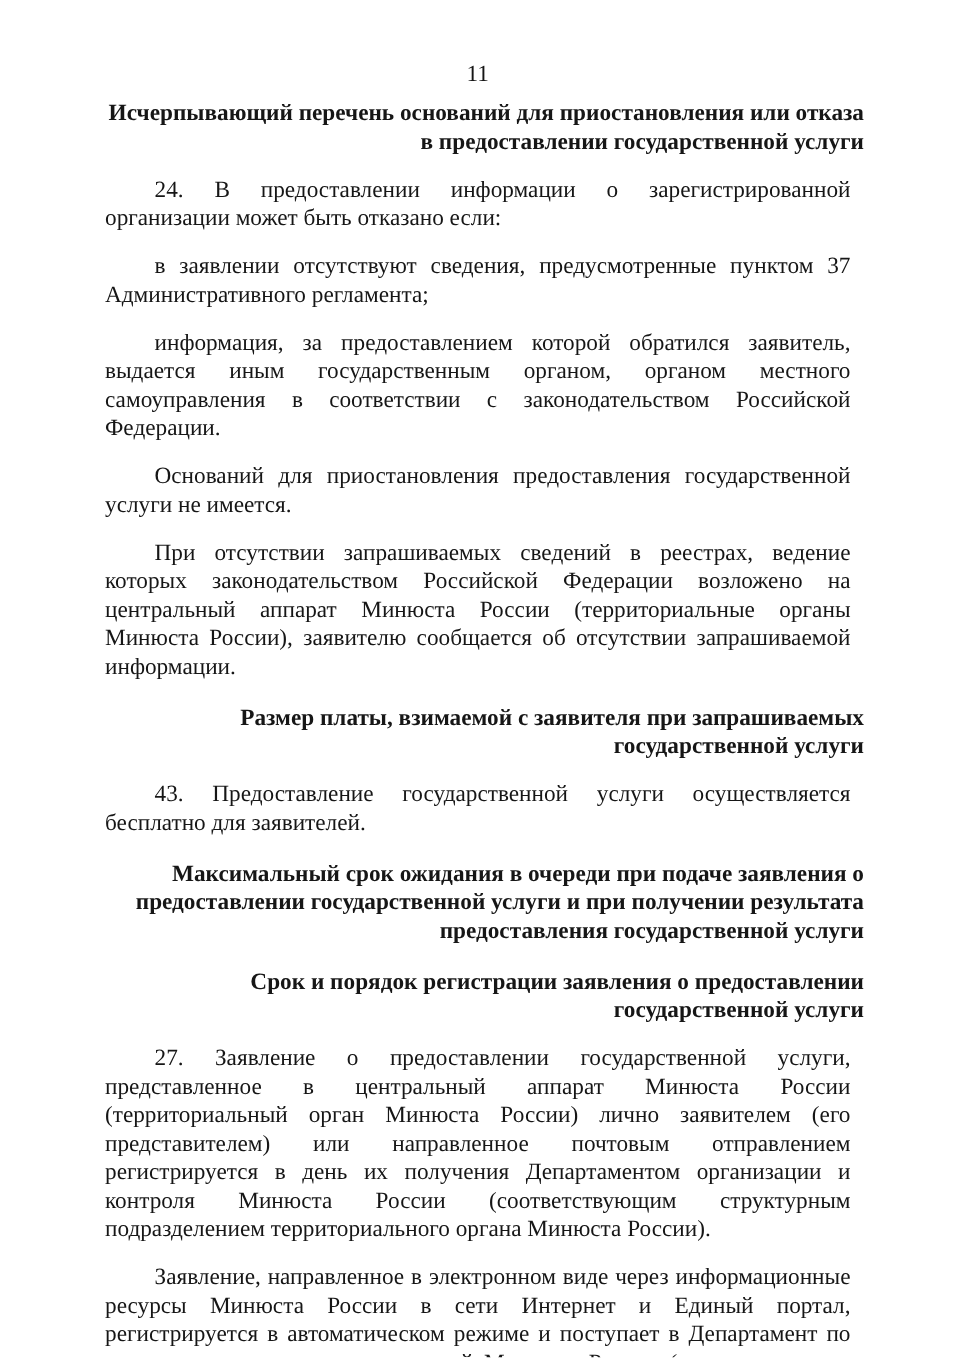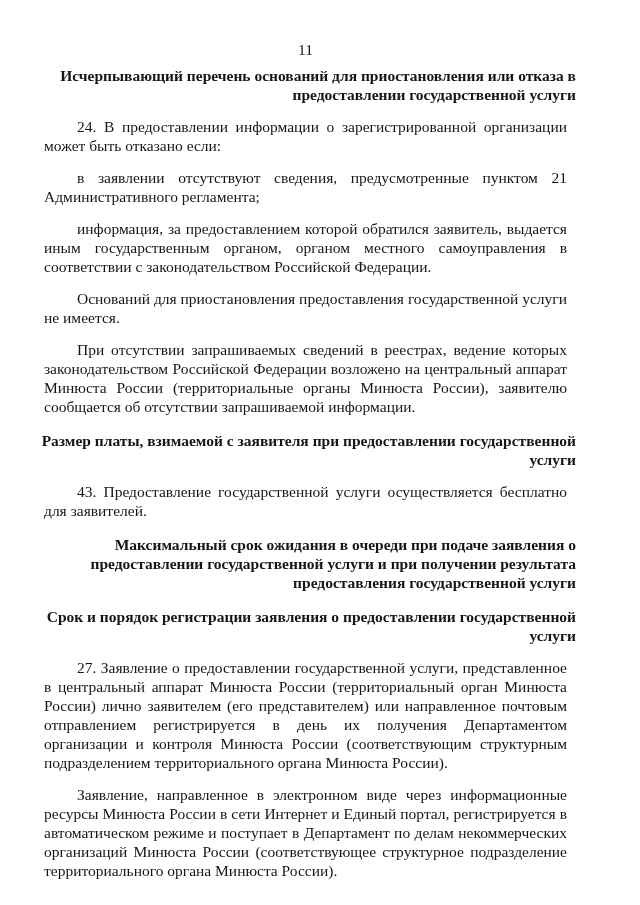--- a/index.html
+++ b/index.html
@@ -6,21 +6,21 @@
     margin: 0;
     padding: 0;
     background: #ffffff;
   }
   .page {
     position: relative;
     width: 640px;
     height: 905px;
     box-sizing: border-box;
     background: #ffffff;
-    padding: 40px 60px 0 31px;
+    padding: 40px 60px 0 57px;
     font-family: "Liberation Serif", "DejaVu Serif", serif;
     font-size: 15.5px;
     line-height: 19px;
     color: #161616;
     overflow: hidden;
   }
   .page-number {
     text-align: center;
     margin: 0 0 7px 0;
   }
@@ -40,26 +40,26 @@
 </style>
 </head>
 <body>
 
 <div class="page">
   <div class="page-number">11</div>
 
   <div class="heading first">Исчерпывающий перечень оснований для  приостановления или отказа в предоставлении государственной услуги</div>
 
   <p class="paragraph">24. В предоставлении информации о зарегистрированной организации может быть отказано если:</p>
-  <p class="paragraph">в заявлении отсутствуют сведения, предусмотренные пунктом 21 Административного регламента;</p>
+  <p class="paragraph">в заявлении отсутствуют сведения, предусмотренные пунктом 37 Административного регламента;</p>
   <p class="paragraph">информация, за предоставлением которой обратился заявитель, выдается иным государственным органом, органом местного самоуправления в соответствии с законодательством Российской Федерации.</p>
   <p class="paragraph">Оснований для приостановления предоставления государственной услуги не имеется.</p>
   <p class="paragraph">При отсутствии запрашиваемых сведений в реестрах, ведение которых законодательством Российской Федерации возложено на центральный аппарат Минюста России (территориальные органы Минюста России), заявителю сообщается об отсутствии запрашиваемой информации.</p>
 
-  <div class="heading">Размер платы, взимаемой с заявителя при предоставлении государственной услуги</div>
+  <div class="heading">Размер платы, взимаемой с заявителя при запрашиваемых государственной услуги</div>
 
   <p class="paragraph">43. Предоставление государственной услуги осуществляется бесплатно для заявителей.</p>
 
   <div class="heading">Максимальный срок ожидания в очереди при подаче заявления о предоставлении государственной услуги и при получении результата предоставления государственной услуги</div>
 
 
   <div class="heading">Срок и порядок регистрации заявления о предоставлении государственной услуги</div>
 
   <p class="paragraph">27. Заявление о предоставлении государственной услуги, представленное в центральный аппарат Минюста России (территориальный орган Минюста России) лично заявителем (его представителем) или направленное почтовым отправлением регистрируется в день их получения Департаментом организации и контроля Минюста России (соответствующим структурным подразделением территориального органа Минюста России).</p>
   <p class="paragraph">Заявление, направленное в электронном виде через информационные ресурсы Минюста России в сети Интернет и Единый портал, регистрируется в автоматическом режиме и поступает в Департамент по делам некоммерческих организаций Минюста России (соответствующее структурное подразделение территориального органа Минюста России).</p>

